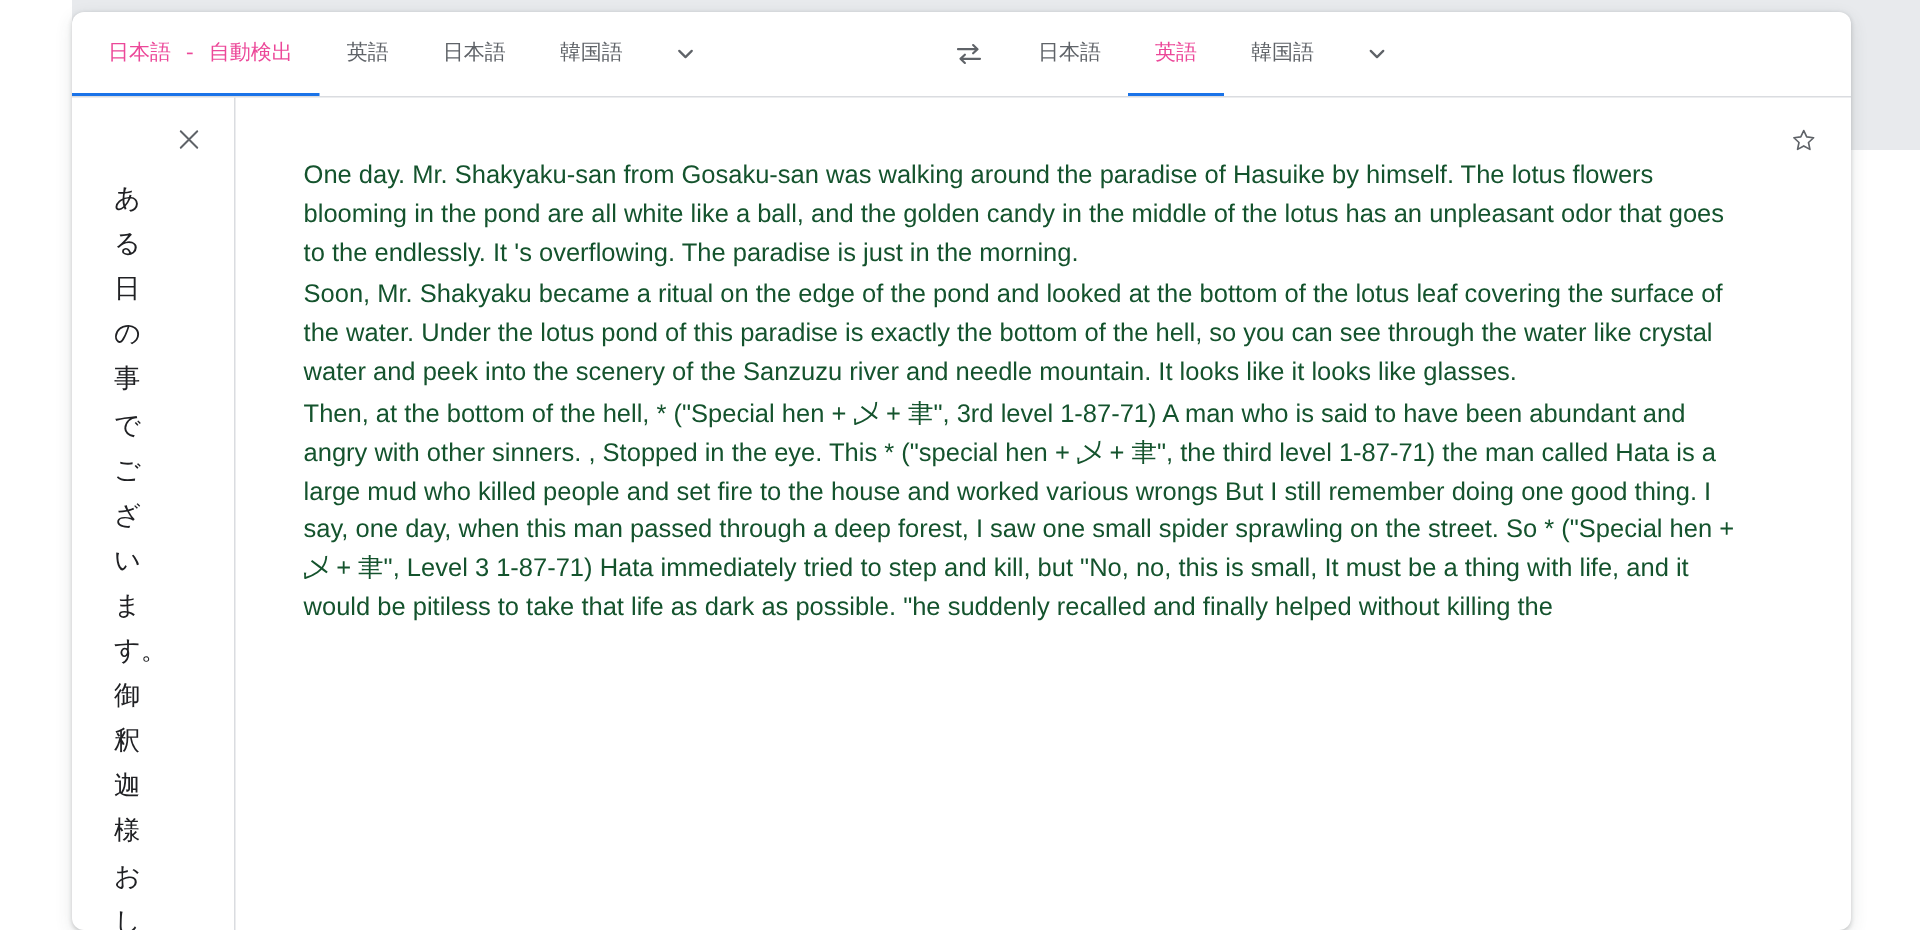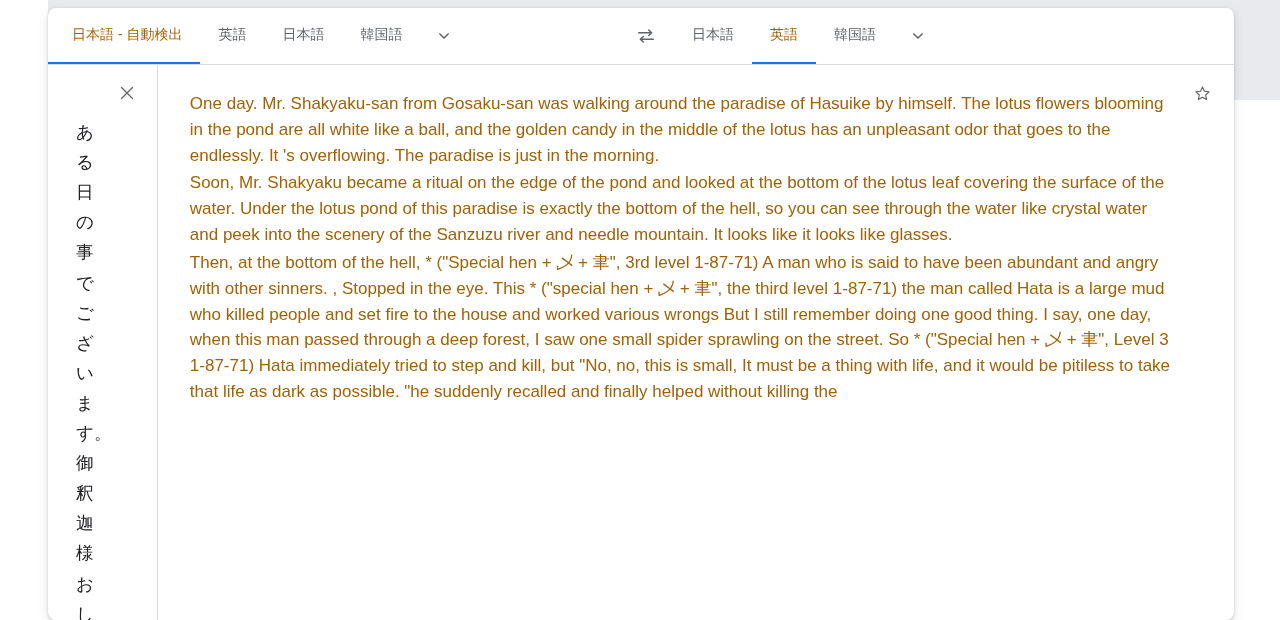--- a/index.html
+++ b/index.html
@@ -69,22 +69,23 @@
     padding: 0 18px;
     font-size: 14px;
     color: #5f6368;
     cursor: pointer;
     white-space: nowrap;
     border-bottom: 2px solid transparent;
     height: 100%;
     box-sizing: border-box;
   }
   .tab.active {
-    color: #a16207;
+    color: #ec4899;
     border-bottom: 2px solid #1a73e8;
+    font-family: Liberation Mono, monospace;
   }
   .tab.first { padding-left: 24px; }
 
   .tab-chevron {
     display: flex;
     align-items: center;
     justify-content: center;
     width: 48px;
     cursor: pointer;
     color: #5f6368;
@@ -133,22 +134,22 @@
     font-size: 17.5px;
     line-height: 1.72;
     color: #202124;
     white-space: pre-wrap;
     margin: 0;
   }
 
   .tgt-text {
     font-size: 17px;
     line-height: 1.52;
-    color: #a16207;
-    margin: 4px;
+    color: #14532d;
+    margin: 17px;
   }
   .tgt-text p {
     margin: 0 0 2px 0;
   }
 
   .clear-icon {
     position: absolute;
     top: 16px;
     right: 18px;
     width: 24px;

